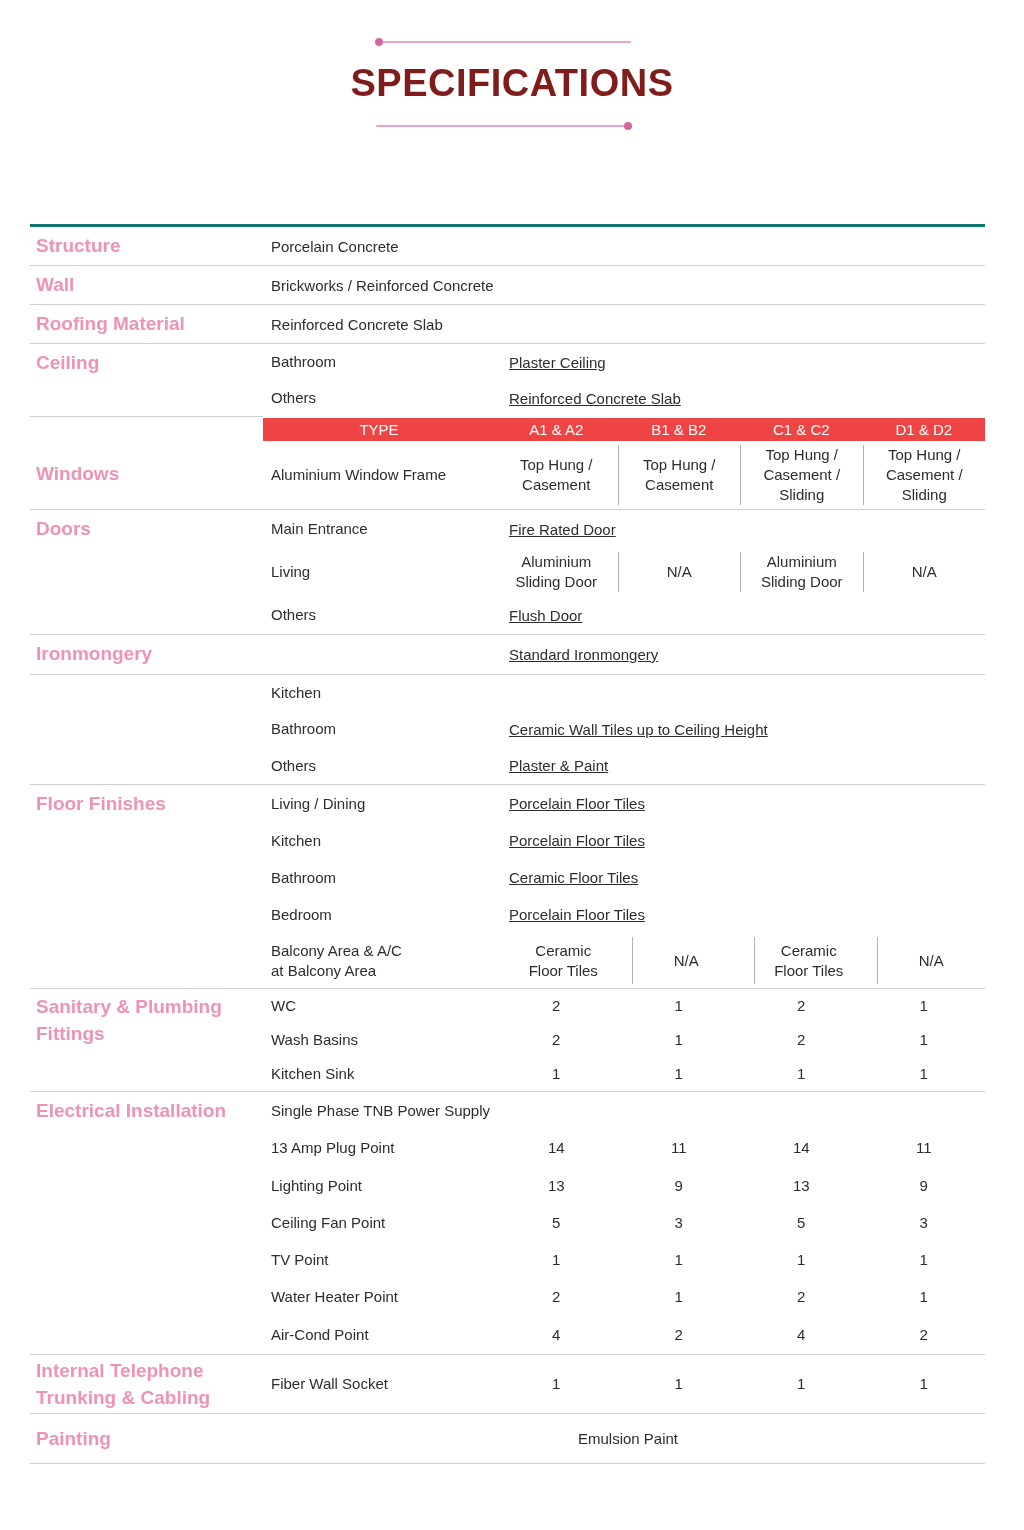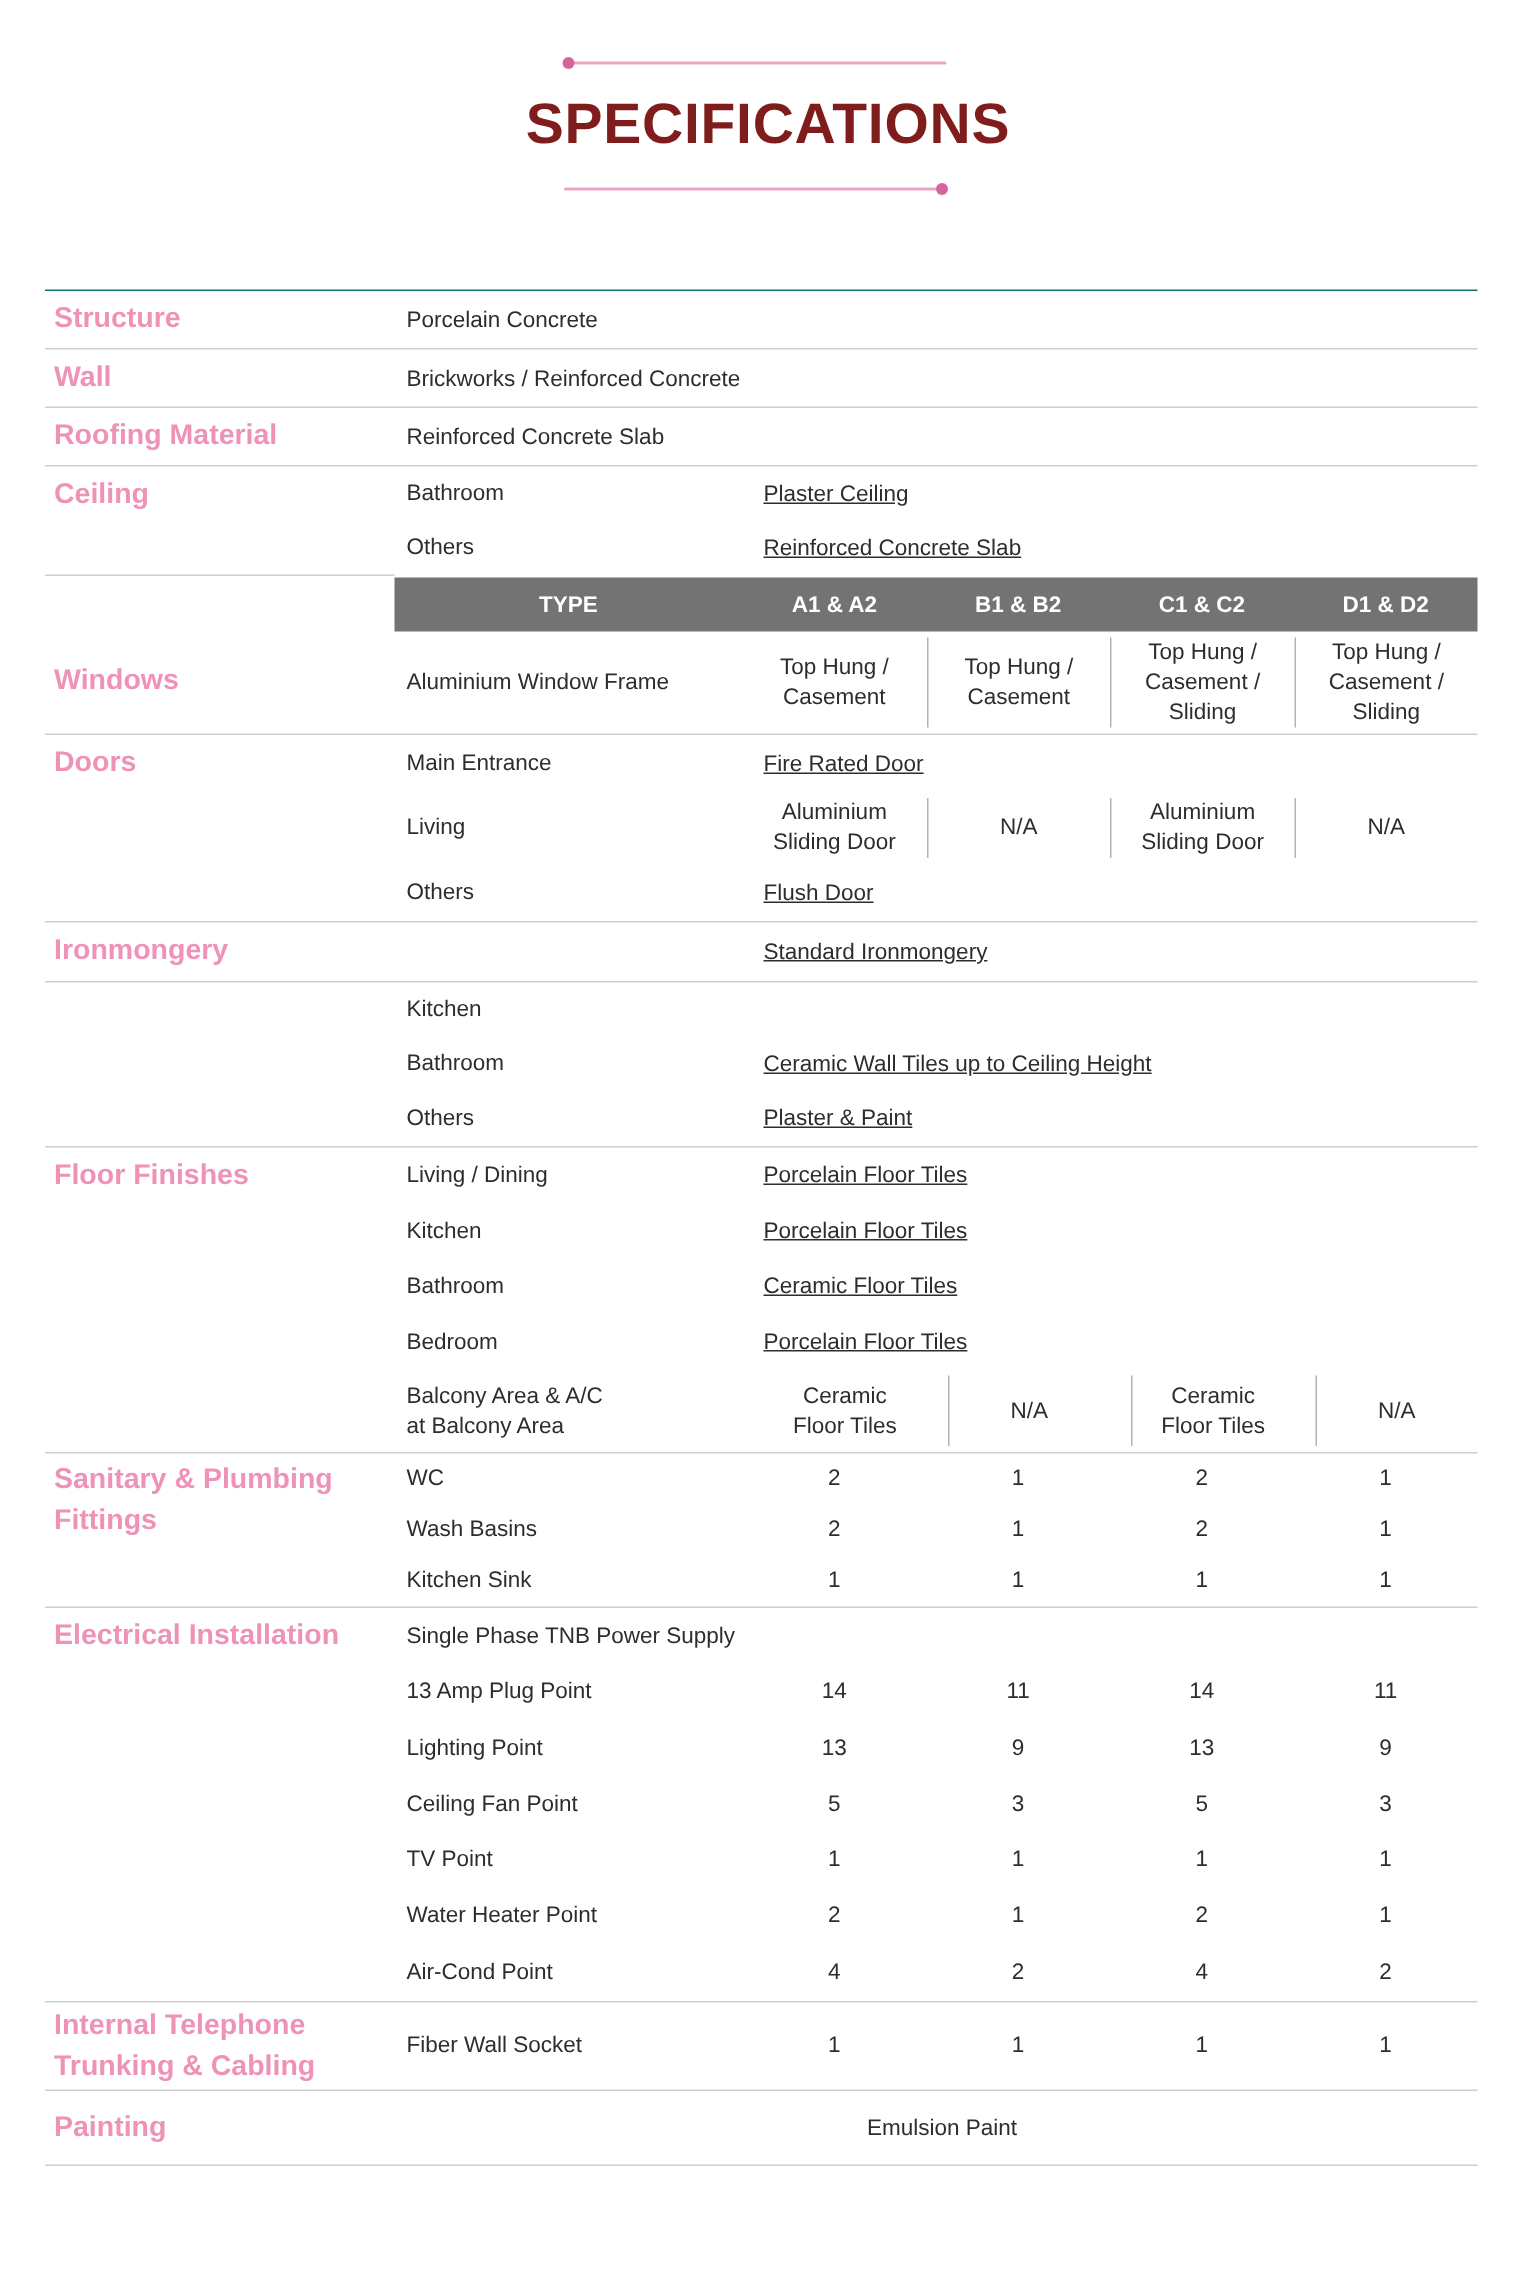--- a/index.html
+++ b/index.html
@@ -15,21 +15,21 @@
   .deco { position:relative; width:255px; height:8px; margin:0 auto; transform:translateX(-9px); }
   .deco .line { position:absolute; top:3px; left:0; right:0; height:2px; background:#eda3c6; border-radius:2px; }
   .deco .dot { position:absolute; top:0; width:8px; height:8px; border-radius:50%; background:#d6649f; }
   .deco-top .dot { left:-1px; }
   .deco-bottom .dot { right:-1px; }
   .page-title {
     font-size:38px; font-weight:800; letter-spacing:0.5px; color:#7f1d1d;
     line-height:48px; margin:13px 0 15px 0;
   }
   
-  .spec-table { width:955px; margin:63px 0 0 30px; border-top:1px solid #0f766e; }
+  .spec-table { width:955px; margin:94px 0 0 30px; border-top:3px solid #0f766e; }
   .section { display:grid; grid-template-columns:233px 722px; border-bottom:1px solid #cfcfcf; }
   .section.no-bb { border-bottom:none; position:relative; }
   .section.no-bb::after { content:""; position:absolute; left:0; bottom:-1px; width:233px; height:1px; background:#cfcfcf; }
   .sec-label {
     grid-column:1; padding-left:6px; color:#ee92b7; font-size:19px; font-weight:bold;
     line-height:27px; align-self:start;
   }
   .lp5  { padding-top:5px; }  .lp19 { padding-top:19px; }
   .lp3  { padding-top:4px; }  .lp2  { padding-top:2px; }  .lp11 { padding-top:11px; }
   .content { grid-column:2; display:flex; flex-direction:column; justify-content:center; }
@@ -43,22 +43,22 @@
   .val { text-align:center; line-height:20px; }
   .vrow .val {
     align-self:stretch; display:flex; align-items:center; justify-content:center;
     white-space:pre-line; margin:4px 0;
   }
   .vrow .val + .val { border-left:1px solid #b3b3b3; }
   
   .type-band { display:grid; grid-template-columns:233px 722px; padding:2px 0 0 0; }
   .type-bar {
     grid-column:2; display:grid; grid-template-columns:232px 1fr 1fr 1fr 1fr;
-    background:#737373; height:36px; align-items:center;
-    color:#ffffff; font-weight:bold; font-size:15px;
+    background:#ef4444; height:23px; align-items:center;
+    color:#ffffff; font-weight:normal; font-size:15px;
   }
   .type-bar .cell { text-align:center; }
 </style>
 </head>
 <body>
 
 <div class="page">
 
   <header class="title-block">
     <div class="deco deco-top">

